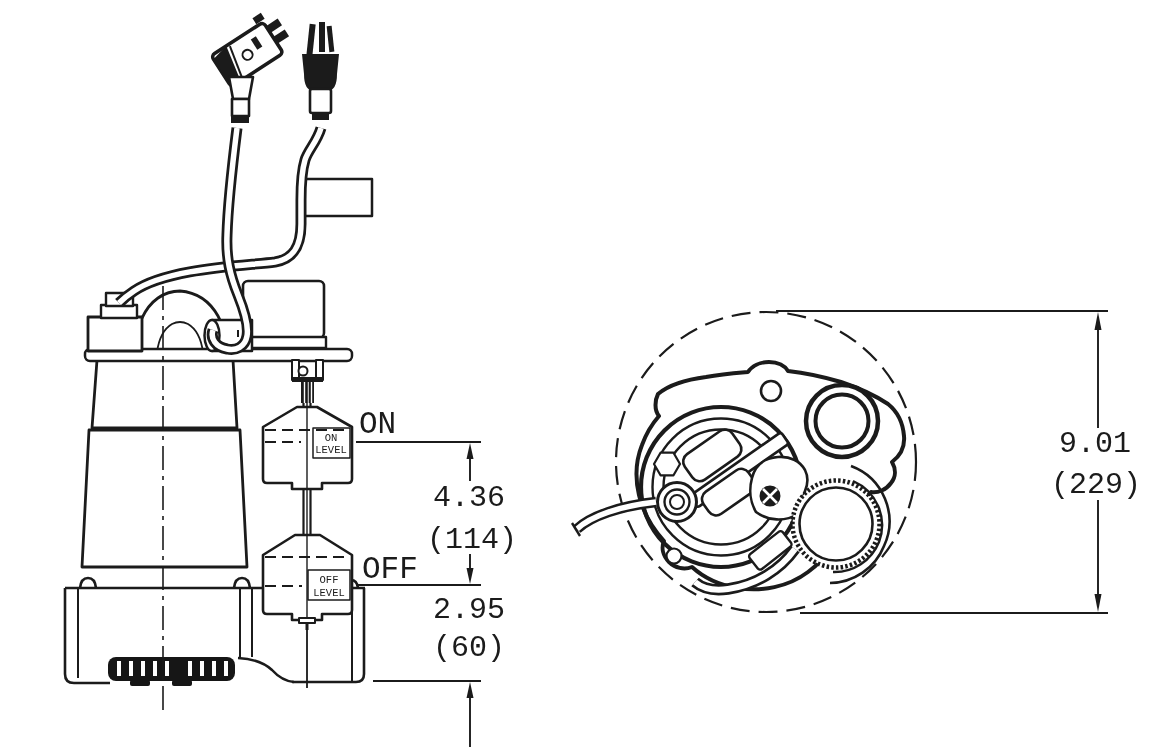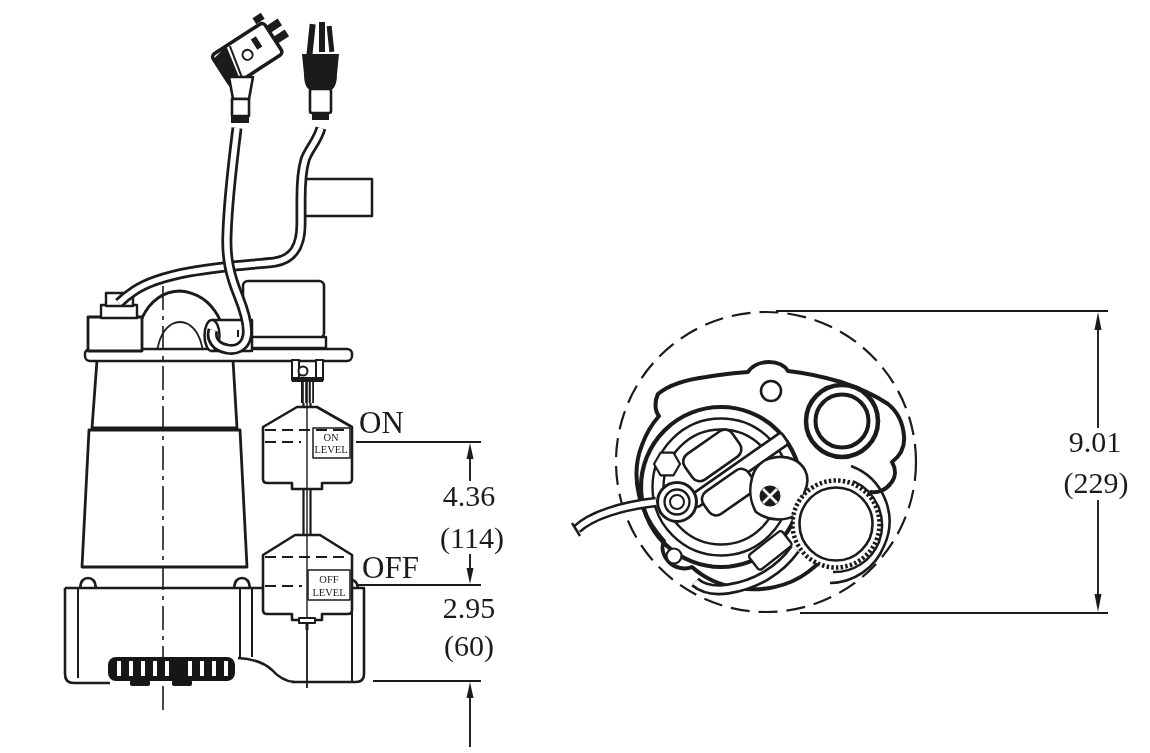--- a/index.html
+++ b/index.html
@@ -1,17 +1,17 @@
 <!DOCTYPE html>
 <html><head>
 <meta charset="utf-8">
 <style>
   html,body{margin:0;padding:0;background:#ffffff;}
   #stage{position:relative;width:1150px;height:753px;background:#ffffff;overflow:hidden;
-         font-family:Liberation Serif, serif;}
+         font-family:Liberation Mono, monospace;}
   svg{position:absolute;left:0;top:0;}
   text{fill:#1b1b1b;}
   .dimtext{font-size:30px;}
   .biglabel{font-size:31px;}
   .tinytext{font-size:10.5px;}
 </style>
 </head>
 <body>
 
 <div id="stage">

